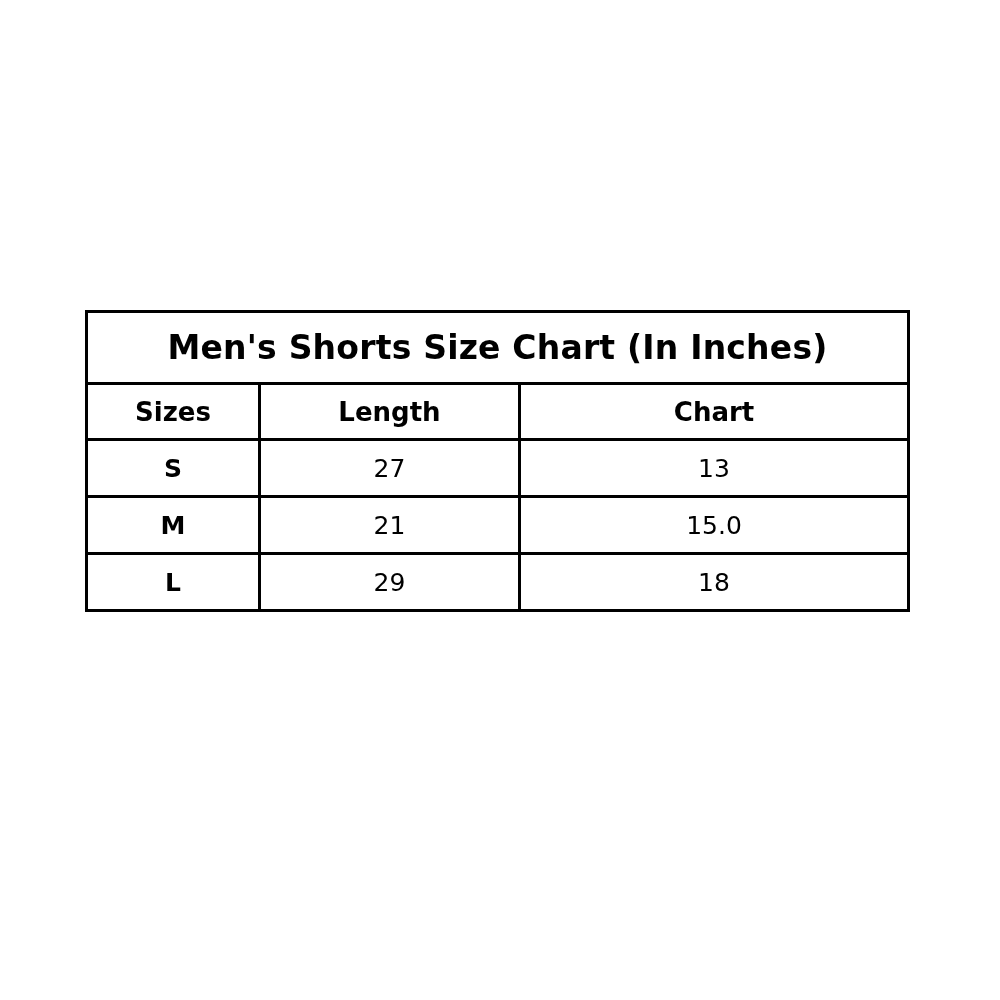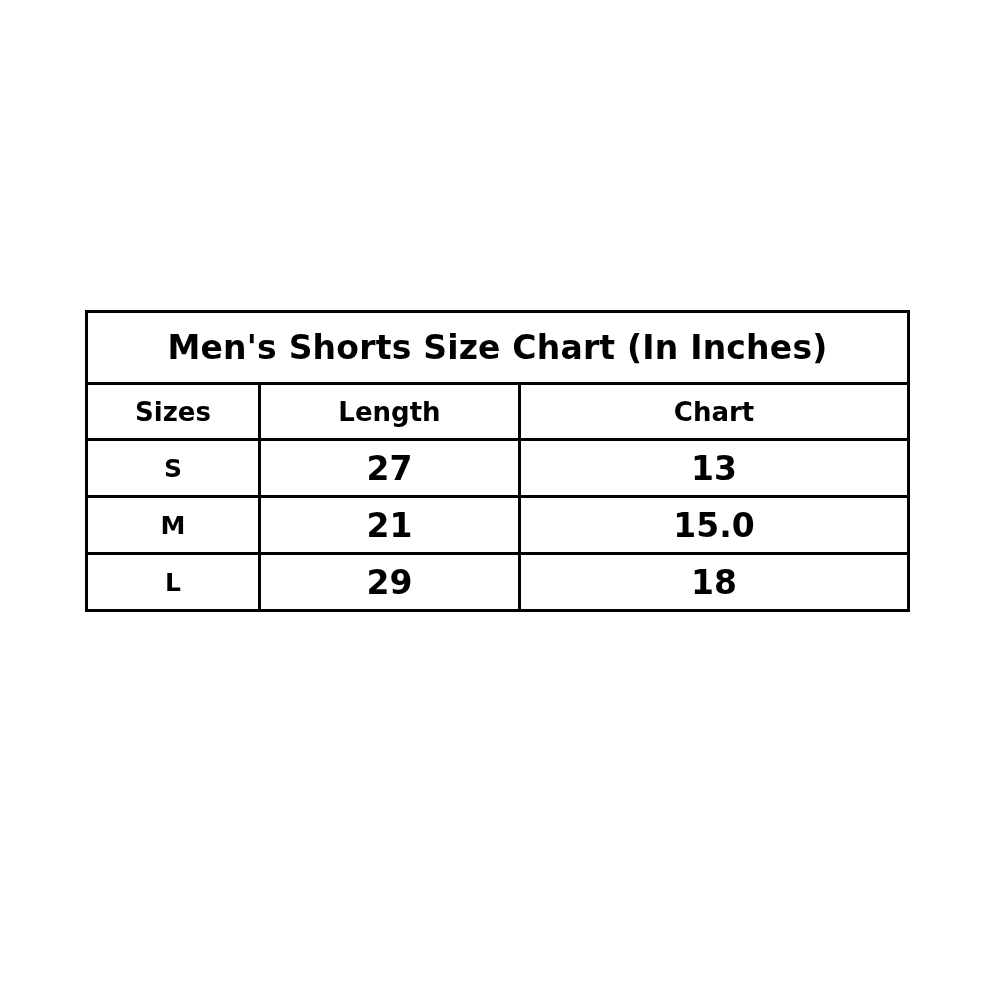--- a/index.html
+++ b/index.html
@@ -42,22 +42,22 @@
     font-weight: bold;
     letter-spacing: 0.2px;
   }
   tr.header-row th {
     height: 53px;
     font-size: 26px;
     font-weight: bold;
   }
   tr.data-row td {
     height: 54px;
-    font-size: 33px;
-    font-weight: bold;
+    font-size: 25px;
+    font-weight: normal;
   }
   tr.data-row td.size-cell {
     font-weight: bold;
     font-size: 25px;
   }
   col.c1 { width: 173px; }
   col.c2 { width: 260px; }
   col.c3 { width: 389px; }
 </style>
 </head>

